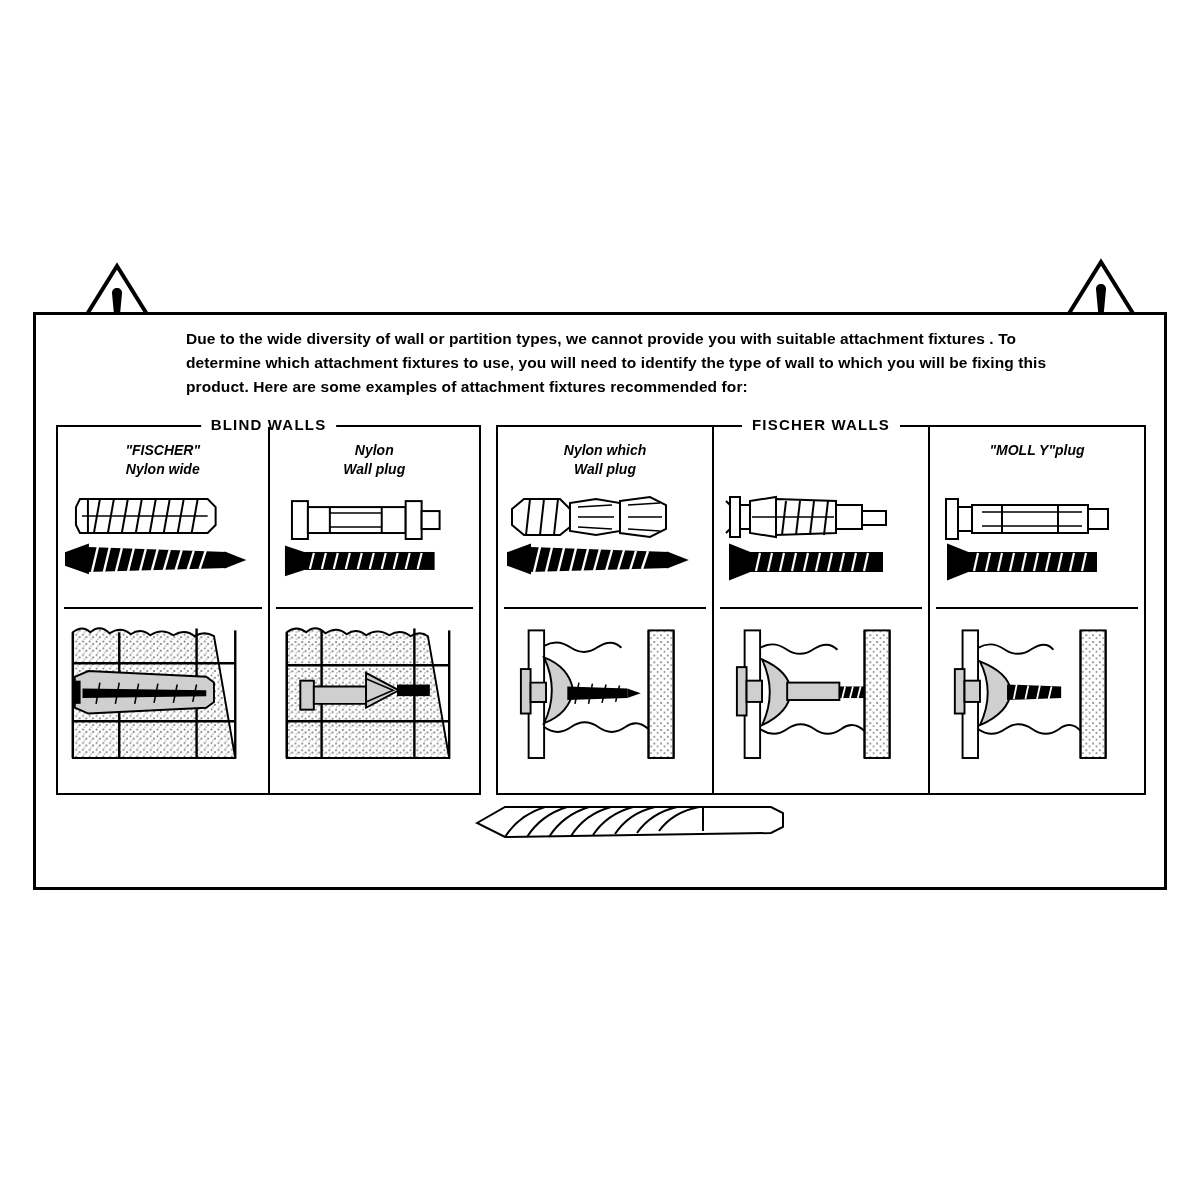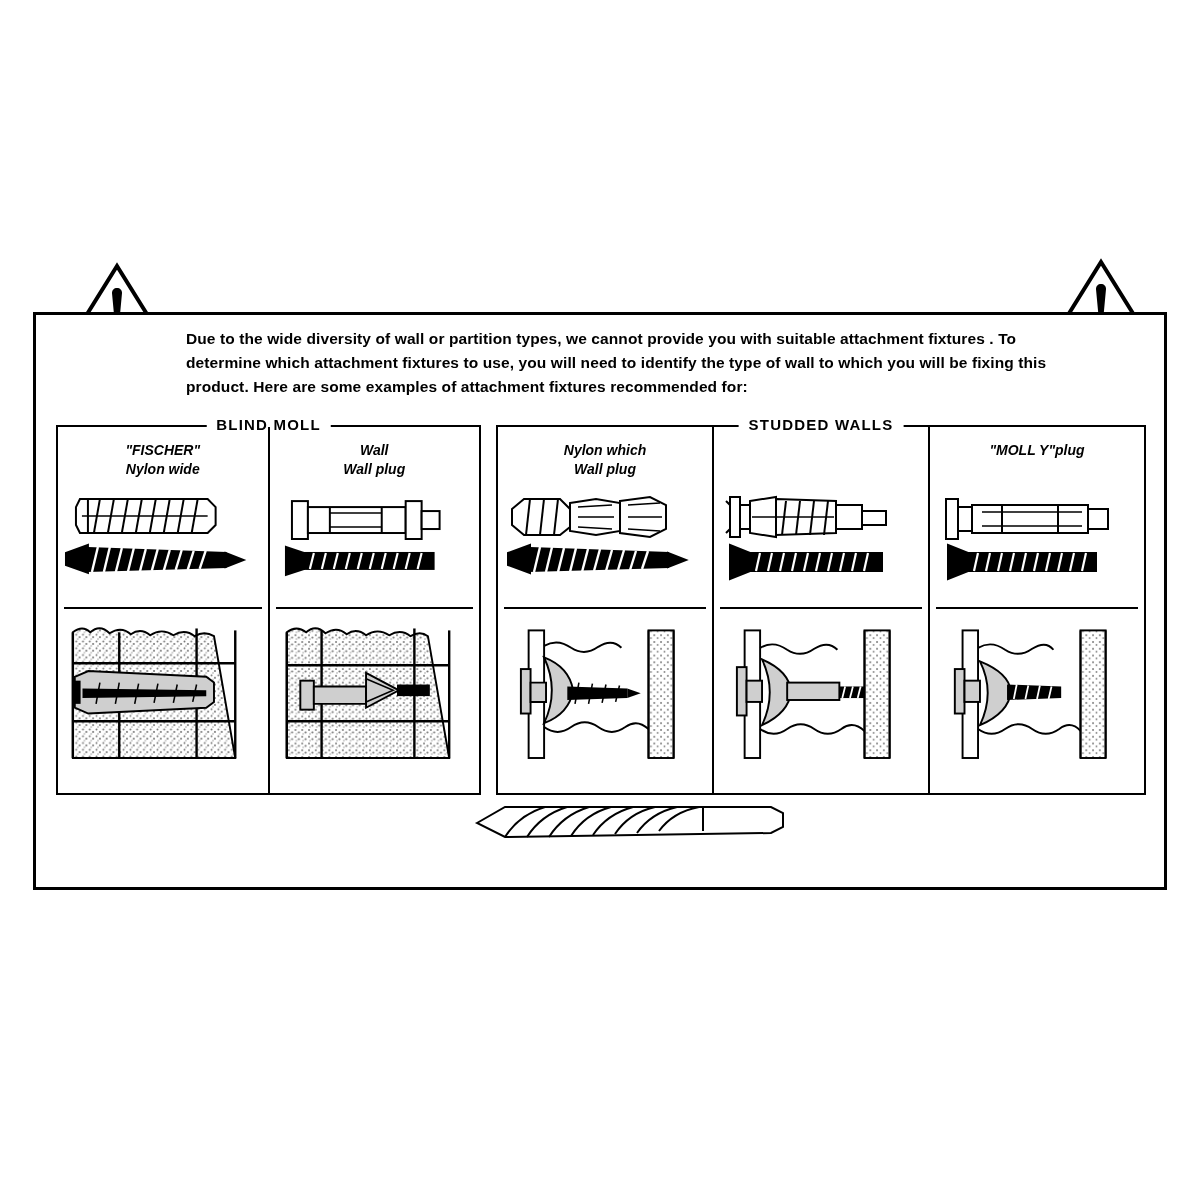--- a/index.html
+++ b/index.html
@@ -78,21 +78,21 @@
       <path d="M55,26 C58,26 60,28 60,31 L57.5,58 L52.5,58 L50,31 C50,28 52,26 55,26 Z" fill="#000"></path>
       <circle cx="55" cy="70" r="5" fill="#000"></circle>
     </svg>
   </div>
 
   <div class="panel">
 
     <div class="intro">Due to the wide diversity of wall or partition types, we cannot provide you with suitable attachment fixtures . To determine which attachment fixtures to use, you will need to identify the type of wall to which you will be fixing this product. Here are some examples of attachment fixtures recommended for:</div>
 
     <div class="group group-blind">
-      <div class="group-title">BLIND MOLL</div>
+      <div class="group-title">BLIND WALLS</div>
       <div class="cols">
 
         <div class="col">
           <div class="col-label">
             <div>"FISCHER"</div>
             <div>Nylon wide</div>
           </div>
 
           <div class="hw">
             <svg width="100%" height="110" viewBox="0 0 210 110" preserveAspectRatio="xMidYMid meet">
@@ -164,21 +164,21 @@
                   <line x1="120" y1="74" x2="116" y2="93"></line>
                     <line x1="140" y1="74" x2="136" y2="92"></line>
                 </g>
               </g>
             </svg>
           </div>
         </div>
 
         <div class="col">
           <div class="col-label">
-            <div>Wall</div>
+            <div>Nylon</div>
             <div>Wall plug</div>
           </div>
 
           <div class="hw">
             <svg width="100%" height="110" viewBox="0 0 210 110" preserveAspectRatio="xMidYMid meet">
               <g stroke="#000" stroke-width="2" fill="#fff">
                 <rect x="22" y="16" width="16" height="38"></rect>
                 <rect x="38" y="22" width="98" height="26"></rect>
                 <rect x="136" y="16" width="16" height="38"></rect>
                 <line x1="60" y1="22" x2="60" y2="48"></line>
@@ -234,21 +234,21 @@
                 <rect x="128" y="74" width="34" height="12" fill="#000"></rect>
               </g>
             </svg>
           </div>
         </div>
 
       </div>
     </div>
 
     <div class="group group-studded">
-      <div class="group-title">STUDDED WALLS</div>
+      <div class="group-title">FISCHER WALLS</div>
       <div class="cols">
 
         <div class="col">
           <div class="col-label">
             <div>Nylon which</div>
             <div>Wall plug</div>
           </div>
 
           <div class="hw">
             <svg width="100%" height="110" viewBox="0 0 210 110" preserveAspectRatio="xMidYMid meet">

